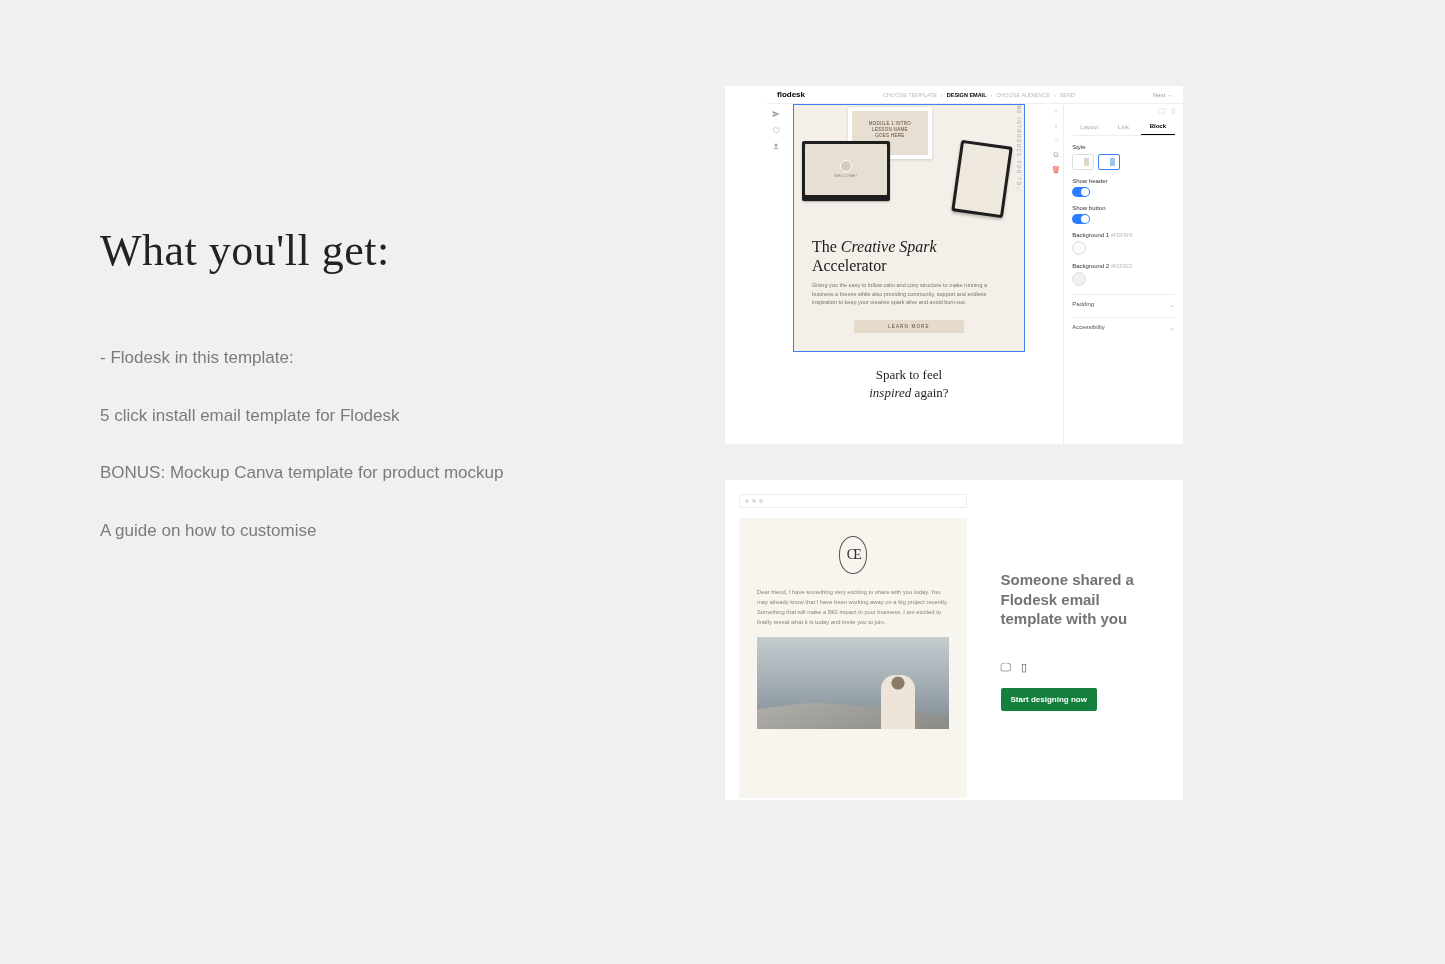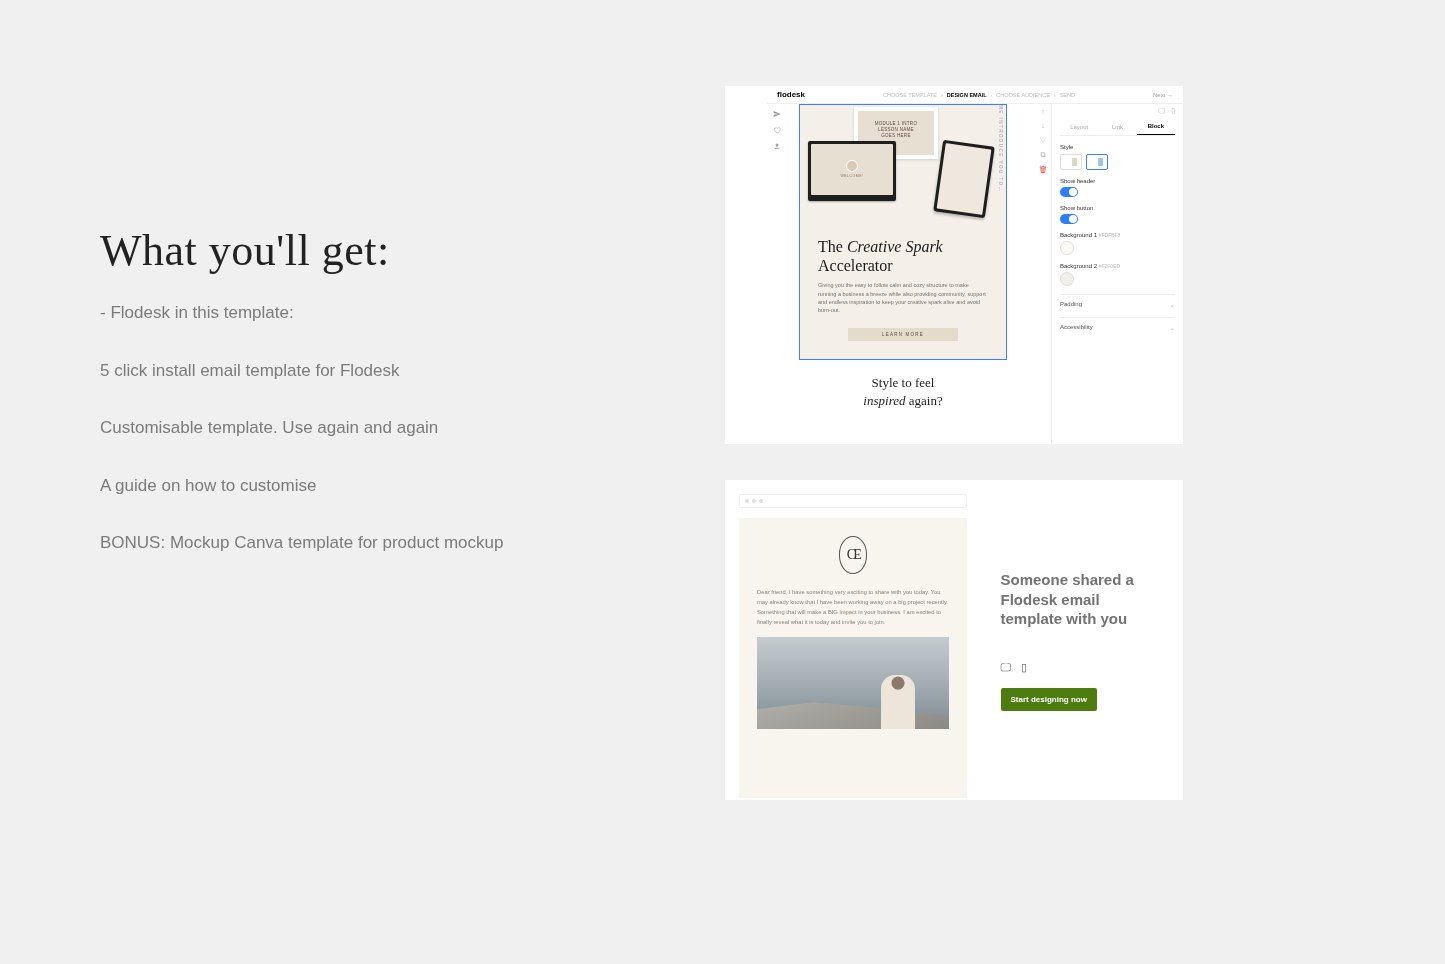--- a/index.html
+++ b/index.html
@@ -1,33 +1,33 @@
 <!DOCTYPE html>
 <html><head>
   <meta charset="utf-8">
   <style>
     * { margin:0; padding:0; box-sizing:border-box; }
     body { width:1445px; height:964px; background:#f0f0f0; font-family:-apple-system,BlinkMacSystemFont,"Segoe UI",sans-serif; position:relative; }
 
     
     .left { position:absolute; left:100px; top:225px; width:560px; }
-    .heading { font-family:Georgia,"Times New Roman",serif; font-size:44px; font-weight:400; color:#222; margin-bottom:24px; letter-spacing:.5px; }
+    .heading { font-family:Georgia,"Times New Roman",serif; font-size:44px; font-weight:400; color:#222; margin-bottom:69px; letter-spacing:.5px; }
     .para { font-size:17px; color:#7b7b7b; margin-bottom:32px; line-height:1.5; }
 
     
     .editor { position:absolute; left:725px; top:86px; width:458px; height:358px; background:#fff; overflow:hidden; font-size:7px; color:#666;padding-left:42px; }
     .ed-top { height:18px; display:flex; align-items:center; padding:0 10px; border-bottom:1px solid #eee; }
     .ed-brand { font-weight:700; color:#000; font-size:8px; }
     .ed-steps { margin-left:auto; font-size:5.5px; color:#bbb; display:flex; gap:4px; align-items:center; }
     .ed-steps .active { color:#000; font-weight:700; }
     .ed-next { margin-left:auto; color:#999; font-size:6px; }
     .ed-body { display:flex; height:calc(100% - 18px); }
     .ed-ltool { width:20px; display:flex; flex-direction:column; align-items:center; gap:8px; padding-top:6px; color:#999; }
     .ed-canvas { flex:1; padding:0 24px 0 8px; position:relative; background:#fff; }
-    .ed-frame { margin:0 auto; width:208px; border:1px solid #3b82f6; background:#f4f0e9; padding:0 0 18px; position:relative; }
+    .ed-frame { margin:0 auto; width:232px; border:1px solid #3b82f6; background:#f4f0e9; padding:0 0 18px; position:relative; }
     .mockups { height:120px; position:relative; background:#f4f0e9; display:flex; align-items:center; justify-content:center; }
     .mk-laptop { position:absolute; left:8px; top:36px; width:88px; height:60px; background:#1e1e1e; border-radius:2px; box-shadow:0 1px 2px rgba(0,0,0,.3); }
     .mk-laptop::before { content:""; position:absolute; inset:3px 3px 6px 3px; background:#e8dfd3; border-radius:1px; }
     .mk-laptop-inner { position:absolute; inset:6px 10px 10px 10px; display:flex; flex-direction:column; align-items:center; justify-content:center; }
     .mk-avatar { width:12px; height:12px; border-radius:50%; background:#d9c9b8; border:1px solid #fff; margin-bottom:2px; }
     .mk-welcome { font-size:3.5px; letter-spacing:.5px; color:#8a7660; }
     .mk-tablet { position:absolute; right:16px; top:38px; width:52px; height:72px; background:#1e1e1e; border-radius:3px; transform:rotate(8deg); box-shadow:0 2px 3px rgba(0,0,0,.25); }
     .mk-tablet::before { content:""; position:absolute; inset:3px; background:#efe8de; border-radius:1px; }
     .mk-screen { position:absolute; left:54px; top:2px; width:84px; height:52px; background:#fff; border-radius:1px; box-shadow:0 1px 3px rgba(0,0,0,.15); }
     .mk-screen::before { content:""; position:absolute; inset:4px; background:#e8dfd3; }
@@ -69,32 +69,31 @@
     .sh-dots span { width:4px; height:4px; border-radius:50%; background:#ddd; }
     .sh-mail { background:#f8f5ef; padding:14px 18px 0; height:280px; overflow:hidden; }
     .sh-logo { width:28px; height:38px; margin:4px auto 14px; border:1px solid #555; border-radius:50% / 48%; display:flex; align-items:center; justify-content:center; font-family:Georgia,serif; font-size:14px; color:#333; letter-spacing:-3px; }
     .sh-p { font-size:5.8px; color:#8a8178; line-height:1.7; margin-bottom:10px; }
     .sh-img { width:100%; height:92px; background:linear-gradient(180deg,#c5ccd0 0%,#9ca7ad 60%,#7d8a91 100%); position:relative; overflow:hidden; }
     .figure { position:absolute; right:34px; bottom:0; width:34px; height:54px; background:radial-gradient(circle at 50% 15%, #8a7a6a 0 6px, transparent 7px), linear-gradient(#ede5da,#ede5da); border-radius:14px 14px 0 0; }
     .rocks { position:absolute; left:0; bottom:0; right:0; height:34px; background:linear-gradient(160deg,#b3b1ab 0%,#8c8a85 100%); clip-path:polygon(0 40%, 30% 20%, 60% 35%, 100% 60%, 100% 100%, 0 100%); }
     .sh-right { flex:1; padding:90px 20px 0; }
     .sh-h { font-size:15px; font-weight:700; color:#737373; line-height:1.3; margin-bottom:32px; }
     .sh-dev { display:flex; gap:10px; color:#555; font-size:11px; margin-bottom:14px; }
-    .sh-btn { background:#4d7c0f; color:#fff; font-size:8px; font-weight:600; padding:7px 10px; border-radius:2px; display:inline-block; }
+    .sh-btn { background:#15803d; color:#fff; font-size:8px; font-weight:600; padding:7px 10px; border-radius:2px; display:inline-block; }
   </style>
 </head>
 <body>
 
 <div class="left">
   <h1 class="heading">What you'll get:</h1>
   <p class="para">- Flodesk in this template:</p>
   <p class="para">5 click install email template for Flodesk</p>
-  <p class="para">Customisable template. Use again and again</p>
+  <p class="para">BONUS: Mockup Canva template for product mockup</p>
   <p class="para">A guide on how to customise</p>
-  <p class="para">BONUS: Mockup Canva template for product mockup</p>
 </div>
 
 <div class="editor">
   <div class="ed-top">
     <span class="ed-brand">flodesk</span>
     <span class="ed-steps">
       <span>CHOOSE TEMPLATE</span>
       <span>›</span>
       <span class="active">DESIGN EMAIL</span>
       <span>›</span>
@@ -136,21 +135,21 @@
           <div class="mk-tablet"></div>
           <div class="vert-label">ME INTRODUCE YOU TO…</div>
         </div>
         <div class="ed-h">
           <span>The </span><em>Creative Spark</em><span> Accelerator</span>
         </div>
         <p class="ed-p">Giving you the easy to follow calm and cozy structure to make running a business a breeze while also providing community, support and endless inspiration to keep your creative spark alive and avoid burn-out.</p>
         <div class="ed-btn">LEARN MORE</div>
       </div>
       <div class="ed-below">
-        <span>Style to feel</span><br>
+        <span>Spark to feel</span><br>
         <em>inspired</em><span> again?</span>
       </div>
     </div>
 
     <div class="ed-mtool">
       <span>↑</span>
       <span>↓</span>
       <span>♡</span>
       <span>⧉</span>
       <span class="del">🗑</span>

